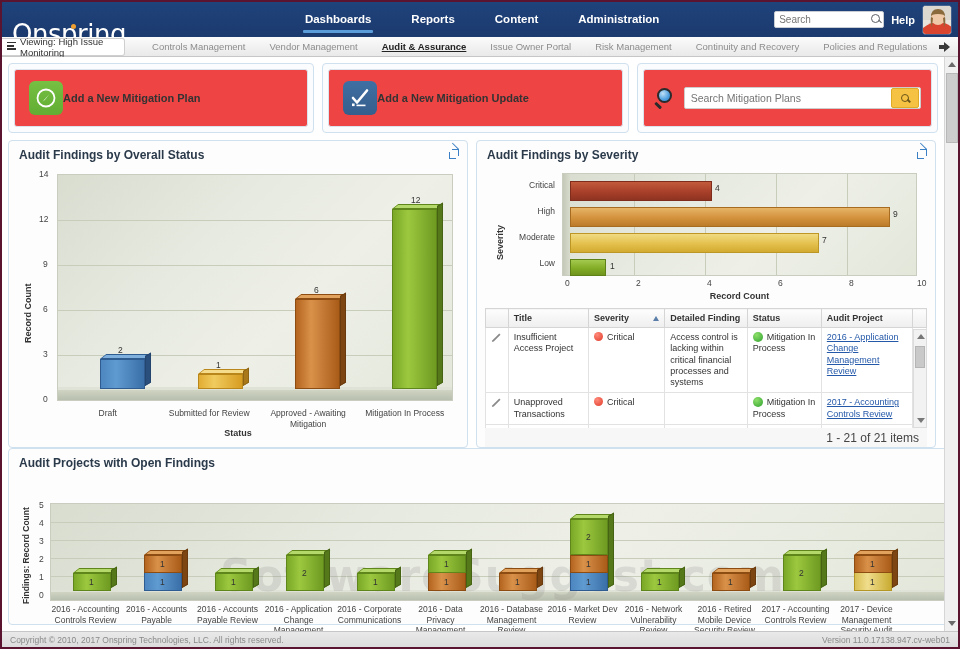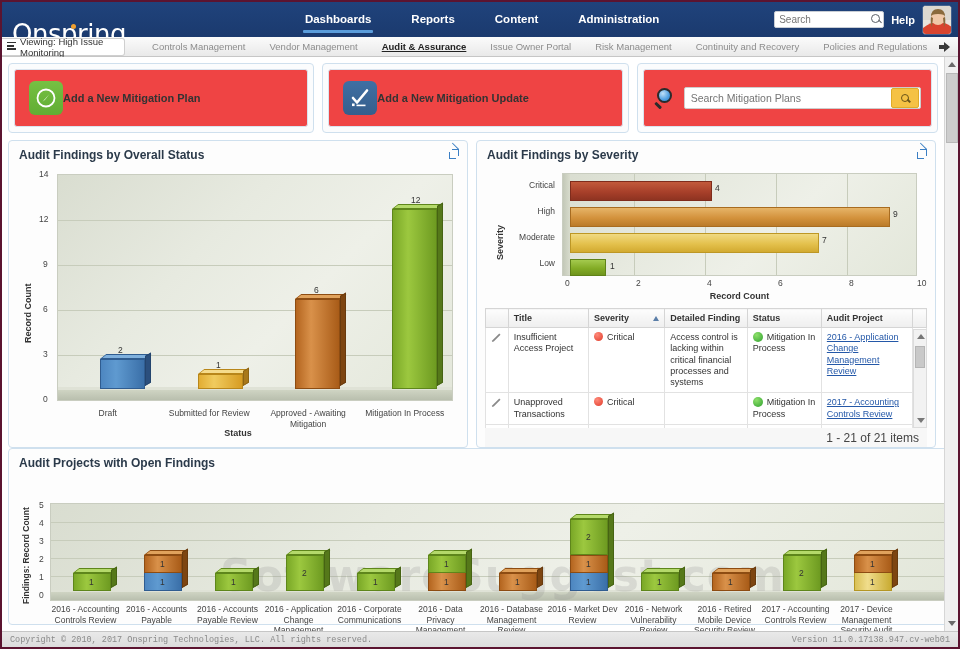--- a/index.html
+++ b/index.html
@@ -157,21 +157,21 @@
   .tblfoot { font-size:12px; color:#444; text-align:right; padding:3px 8px 2px 0;
              background:#f7f7f7; }
 
   .watermark { position:absolute; left:0; right:0; top:46px; text-align:center;
                font-size:44px; font-weight:bold; color:rgba(140,140,140,0.22);
                letter-spacing:1px; pointer-events:none; font-family:"DejaVu Sans", sans-serif;}
 
   
   .footer { height:16px; background:linear-gradient(#e9e9e9,#dcdcdc);
             border-top:1px solid #c6c6c6; display:flex; align-items:center;
-            padding:0 8px; font-size:8.5px; color:#8a8a8a;font-family:Liberation Mono, monospace; }
+            padding:0 8px; font-size:8.5px; color:#8a8a8a; }
   .footer .right { margin-left:auto; }
 </style>
 </head>
 <body>
 
 <div id="app">
 
   <div class="topbar">
     <div class="logo">
       <span>Onspring</span>

